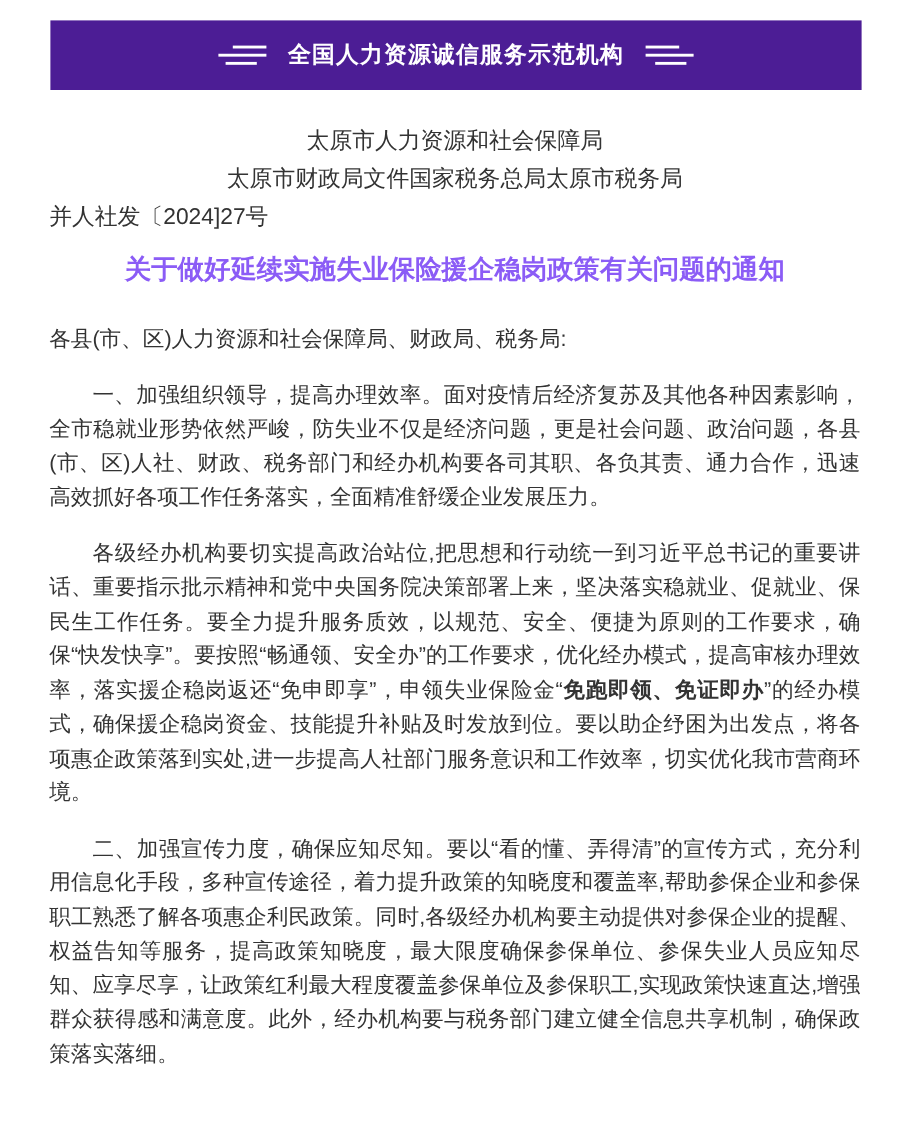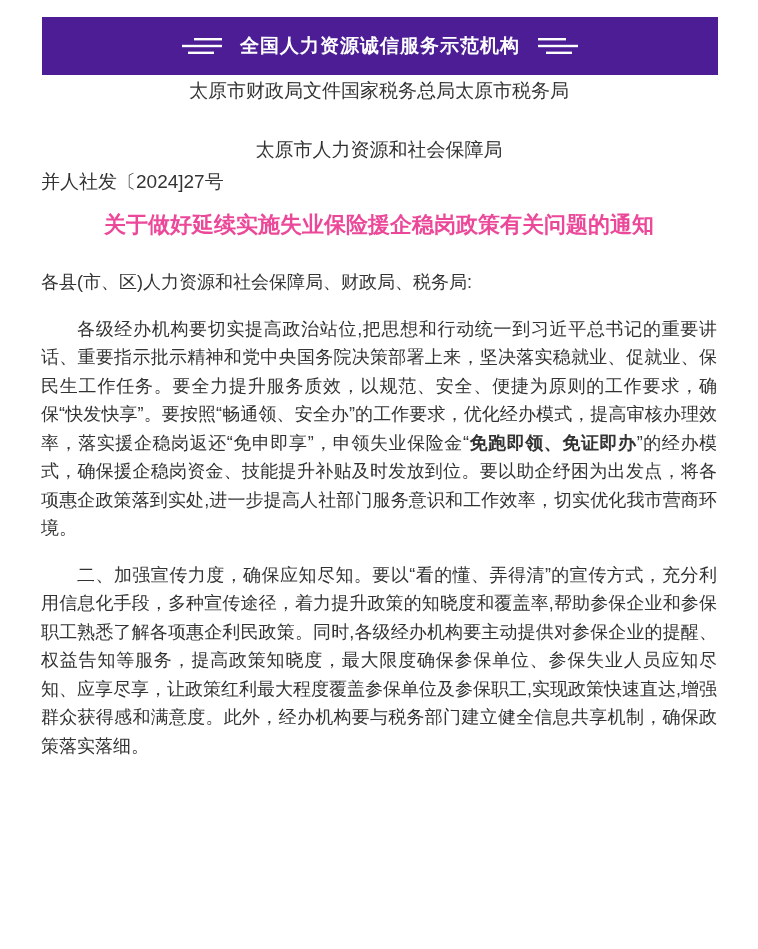--- a/index.html
+++ b/index.html
@@ -49,21 +49,21 @@
   }
   .doc-number {
     font-size: 19px;
     line-height: 32px;
     color: #333333;
   }
   .doc-title {
     text-align: center;
     font-size: 22px;
     font-weight: bold;
-    color: #ec4899;
+    color: #8b5cf6;
     margin: 10px 0 0 0;
     line-height: 34px;
   }
   .doc-body {
     font-size: 18px;
     line-height: 28.5px;
     text-align: justify;
     color: #333333;
   }
   .salutation {
@@ -91,30 +91,31 @@
   <span class="banner-text">全国人力资源诚信服务示范机构</span>
   <svg class="speed-lines" width="46" height="20" viewBox="0 0 46 20">
     <rect x="4" y="2" width="28" height="2.4" fill="#ffffff"></rect>
     <rect x="4" y="8.8" width="40" height="2.4" fill="#ffffff"></rect>
     <rect x="12" y="15.6" width="26" height="2.4" fill="#ffffff"></rect>
   </svg>
 </div>
 
 <div class="doc">
 
+  <div class="org-line first">太原市人力资源和社会保障局</div>
   <div class="org-line">太原市财政局文件国家税务总局太原市税务局</div>
-  <div class="org-line first">太原市人力资源和社会保障局</div>
   <div class="doc-number">并人社发〔2024]27号</div>
 
   <h1 class="doc-title">关于做好延续实施失业保险援企稳岗政策有关问题的通知</h1>
 
   <div class="doc-body">
 
     <p class="salutation">各县(市、区)人力资源和社会保障局、财政局、税务局:</p>
 
 
+    <p class="para">一、加强组织领导，提高办理效率。面对疫情后经济复苏及其他各种因素影响，全市稳就业形势依然严峻，防失业不仅是经济问题，更是社会问题、政治问题，各县(市、区)人社、财政、税务部门和经办机构要各司其职、各负其责、通力合作，迅速高效抓好各项工作任务落实，全面精准舒缓企业发展压力。</p>
 
     <p class="para"><span>各级经办机构要切实提高政治站位,把思想和行动统一到习近平总书记的重要讲话、重要指示批示精神和党中央国务院决策部署上来，坚决落实稳就业、促就业、保民生工作任务。要全力提升服务质效，以规范、安全、便捷为原则的工作要求，确保“快发快享”。要按照“畅通领、安全办”的工作要求，优化经办模式，提高审核办理效率，落实援企稳岗返还“免申即享”，申领失业保险金“</span><span class="bold-phrase">免跑即领、免证即办</span><span>”的经办模式，确保援企稳岗资金、技能提升补贴及时发放到位。要以助企纾困为出发点，将各项惠企政策落到实处,进一步提高人社部门服务意识和工作效率，切实优化我市营商环境。</span></p>
 
     <p class="para">二、加强宣传力度，确保应知尽知。要以“看的懂、弄得清”的宣传方式，充分利用信息化手段，多种宣传途径，着力提升政策的知晓度和覆盖率,帮助参保企业和参保职工熟悉了解各项惠企利民政策。同时,各级经办机构要主动提供对参保企业的提醒、权益告知等服务，提高政策知晓度，最大限度确保参保单位、参保失业人员应知尽知、应享尽享，让政策红利最大程度覆盖参保单位及参保职工,实现政策快速直达,增强群众获得感和满意度。此外，经办机构要与税务部门建立健全信息共享机制，确保政策落实落细。</p>
 
   </div>
 </div>
 
 </body></html>

